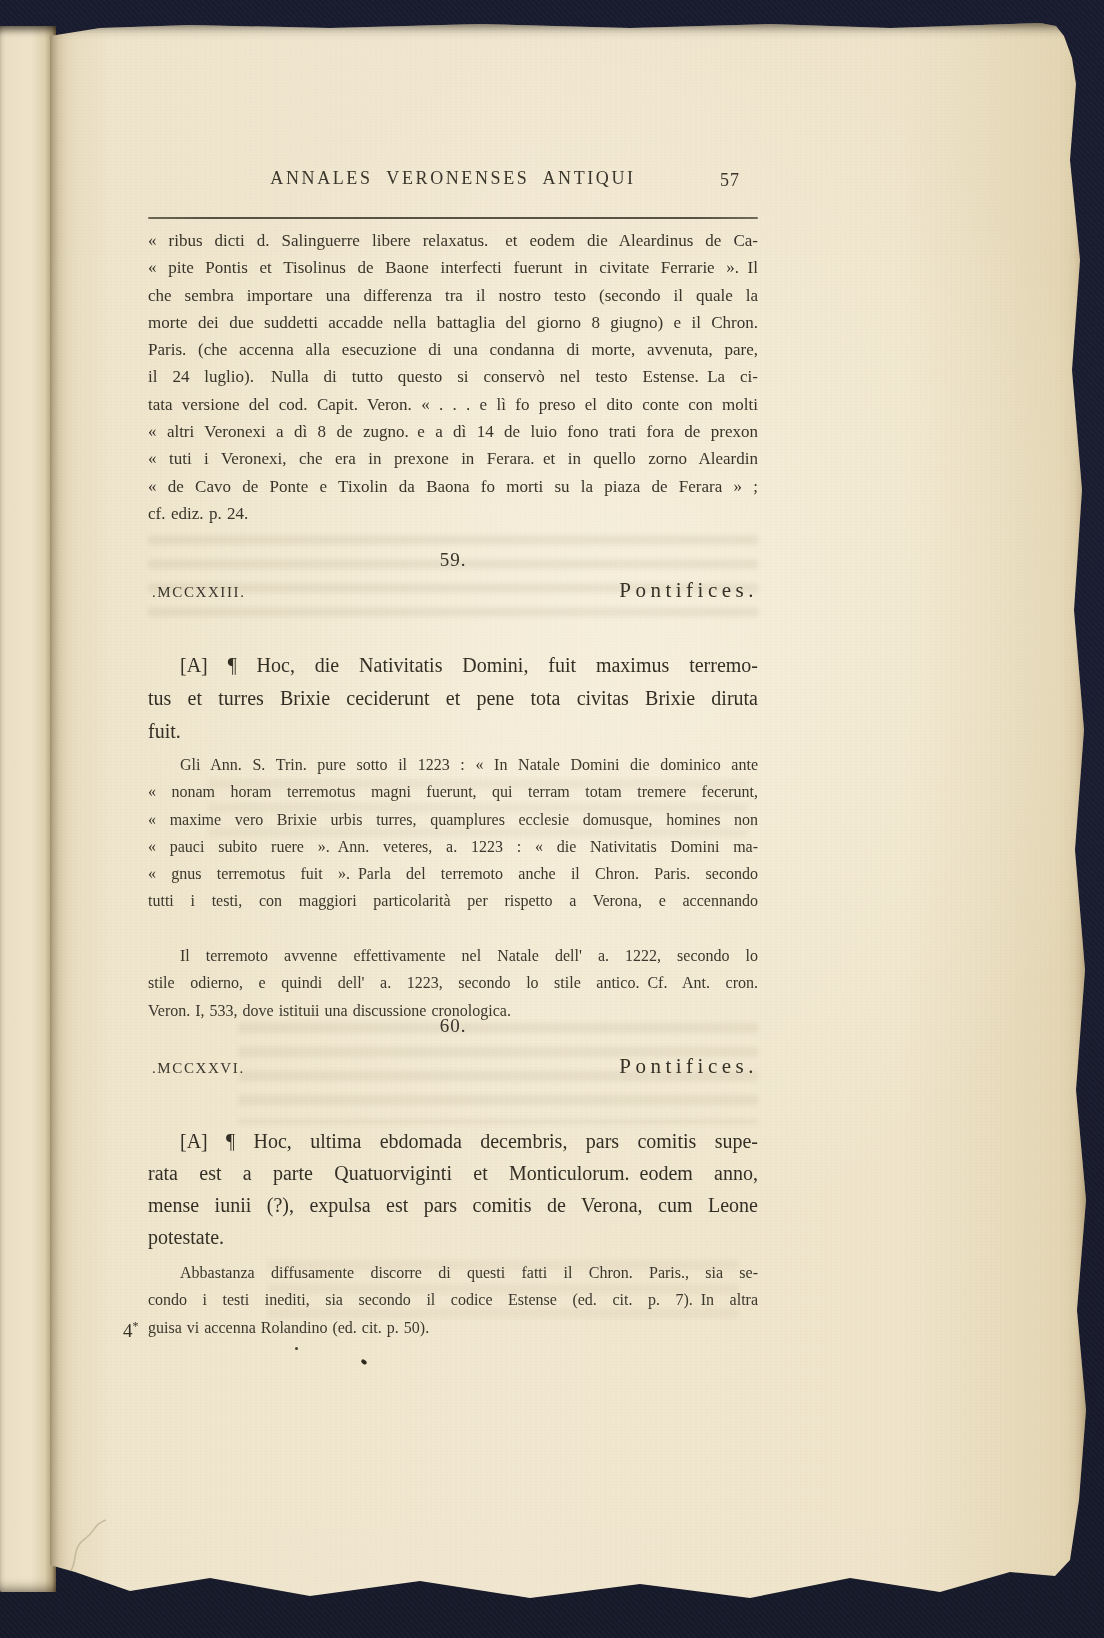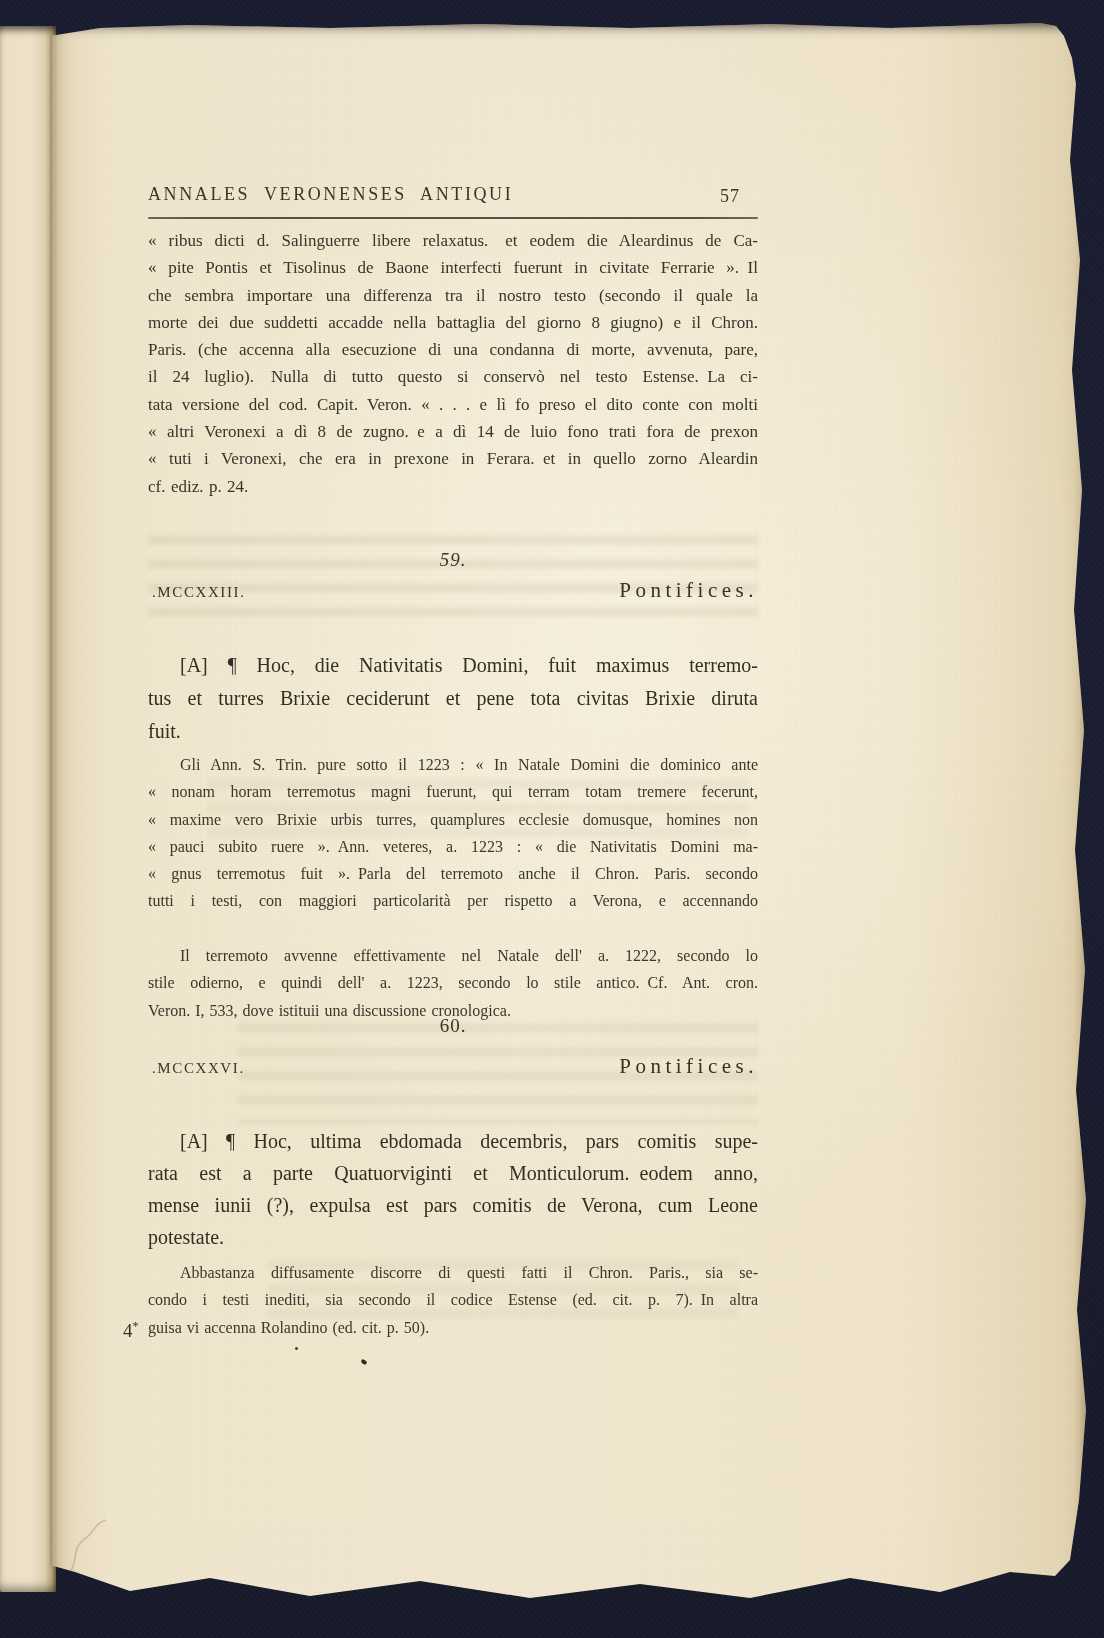--- a/index.html
+++ b/index.html
@@ -27,31 +27,31 @@
       930px 5px,990px 3px,1006px 6px,1014px 16px,1022px 38px,1026px 64px,
       1020px 140px,1030px 240px,1022px 350px,1032px 470px,1024px 590px,1034px 710px,1025px 830px,
       1035px 950px,1026px 1070px,1036px 1180px,1027px 1290px,1036px 1390px,1029px 1480px,1020px 1540px,
       1005px 1556px,960px 1552px,890px 1572px,800px 1558px,700px 1578px,590px 1564px,480px 1578px,
       370px 1561px,260px 1576px,160px 1558px,80px 1571px,25px 1552px,0px 1545px);}
   .paper-grain{position:absolute;inset:0;pointer-events:none;opacity:.5;
     background:repeating-linear-gradient(0deg, rgba(180,160,120,.035) 0 1px, rgba(255,255,255,.03) 1px 3px),
                repeating-linear-gradient(90deg, rgba(180,160,120,.03) 0 2px, rgba(255,255,255,.02) 2px 5px);}
   .content{position:absolute;left:98px;top:0;width:610px;color:#38342a;}
   .abs{position:absolute;width:100%;}
-  .header-line{top:164px;height:28px;text-align:left;font-size:18px;letter-spacing:2.6px;word-spacing:7px;color:#3a362c;}
+  .header-line{top:148px;height:28px;text-align:center;font-size:18px;letter-spacing:2.6px;word-spacing:7px;color:#3a362c;}
   .pagenum{position:absolute;right:18px;top:2px;letter-spacing:1px;font-size:18px;word-spacing:0;}
   .rule{top:197px;height:2px;background:linear-gradient(90deg,#55503f,#3c382c 10%,#3c382c 90%,#5a5444);opacity:.85;border-radius:1px;}
   .para{line-height:27.3px;font-size:17px;}
   .para .line, .bigpara .line{text-align:justify;text-align-last:justify;}
   .line.last{text-align-last:left;}
   .indent .line:first-child{text-indent:32px;margin-top:26px;}
   .it{}
   .p1{top:207px;word-spacing:1.2px;}
   .secnum{text-align:center;font-size:19px;letter-spacing:1px;}
-  .n59{top:529px;font-style:italic;} .n60{top:995px;}
+  .n59{top:529px;} .n60{top:995px;}
   .sechead{height:30px;}
   .h59{top:558px;} .h60{top:1034px;}
   .year{position:absolute;left:4px;top:6px;font-size:15px;letter-spacing:1.6px;color:#3a362c;}
   .sectitle{display:block;text-align:right;font-size:21px;letter-spacing:4.5px;color:#353127;}
   .bigpara{font-size:20px;word-spacing:3.5px;color:#332f25;}
   .e59{top:603px;line-height:33px;}
   .e60{top:1079px;line-height:32px;}
   .comm{font-size:16px;line-height:27.3px;word-spacing:1px;color:#3b372c;}
   .cA{top:705px;} .cB{top:896px;} .c60{top:1213px;}
   .sig{position:absolute;left:73px;top:1299px;width:60px;font-size:19px;color:#353127;}
@@ -92,20 +92,21 @@
       <div class="abs para p1">
           <div class="line"><span>« ribus dicti d. Salinguerre libere relaxatus. et eodem die Aleardinus de Ca-</span></div>
           <div class="line"><span>« pite Pontis et Tisolinus de Baone interfecti fuerunt in civitate Ferrarie ». Il</span></div>
           <div class="line"><span>che sembra importare una differenza tra il nostro testo (secondo il quale la</span></div>
           <div class="line"><span>morte dei due suddetti accadde nella battaglia del giorno 8 giugno) e il </span><span class="it">Chron.</span></div>
           <div class="line"><span class="it">Paris.</span><span> (che accenna alla esecuzione di una condanna di morte, avvenuta, pare,</span></div>
           <div class="line"><span>il 24 luglio). Nulla di tutto questo si conservò nel testo Estense. La ci-</span></div>
           <div class="line"><span>tata versione del cod. Capit. Veron. « . . . e lì fo preso el dito conte con molti</span></div>
           <div class="line"><span>« altri Veronexi a dì 8 de zugno. e a dì 14 de luio fono trati fora de prexon</span></div>
           <div class="line"><span>« tuti i Veronexi, che era in prexone in Ferara. et in quello zorno Aleardin</span></div>
+          <div class="line"><span>« de Cavo de Ponte e Tixolin da Baona fo morti su la piaza de Ferara » ;</span></div>
           <div class="line last"><span>cf. ediz. p. 24.</span></div>
         </div>
 
       <div class="abs secnum n59">59.</div>
       <div class="abs sechead h59">
         <span class="year">.MCCXXIII.</span>
         <span class="sectitle">Pontifices.</span>
       </div>
       <div class="abs bigpara e59 indent">
           <div class="line"><span>[A] ¶ Hoc, die Nativitatis Domini, fuit maximus terremo-</span></div>

